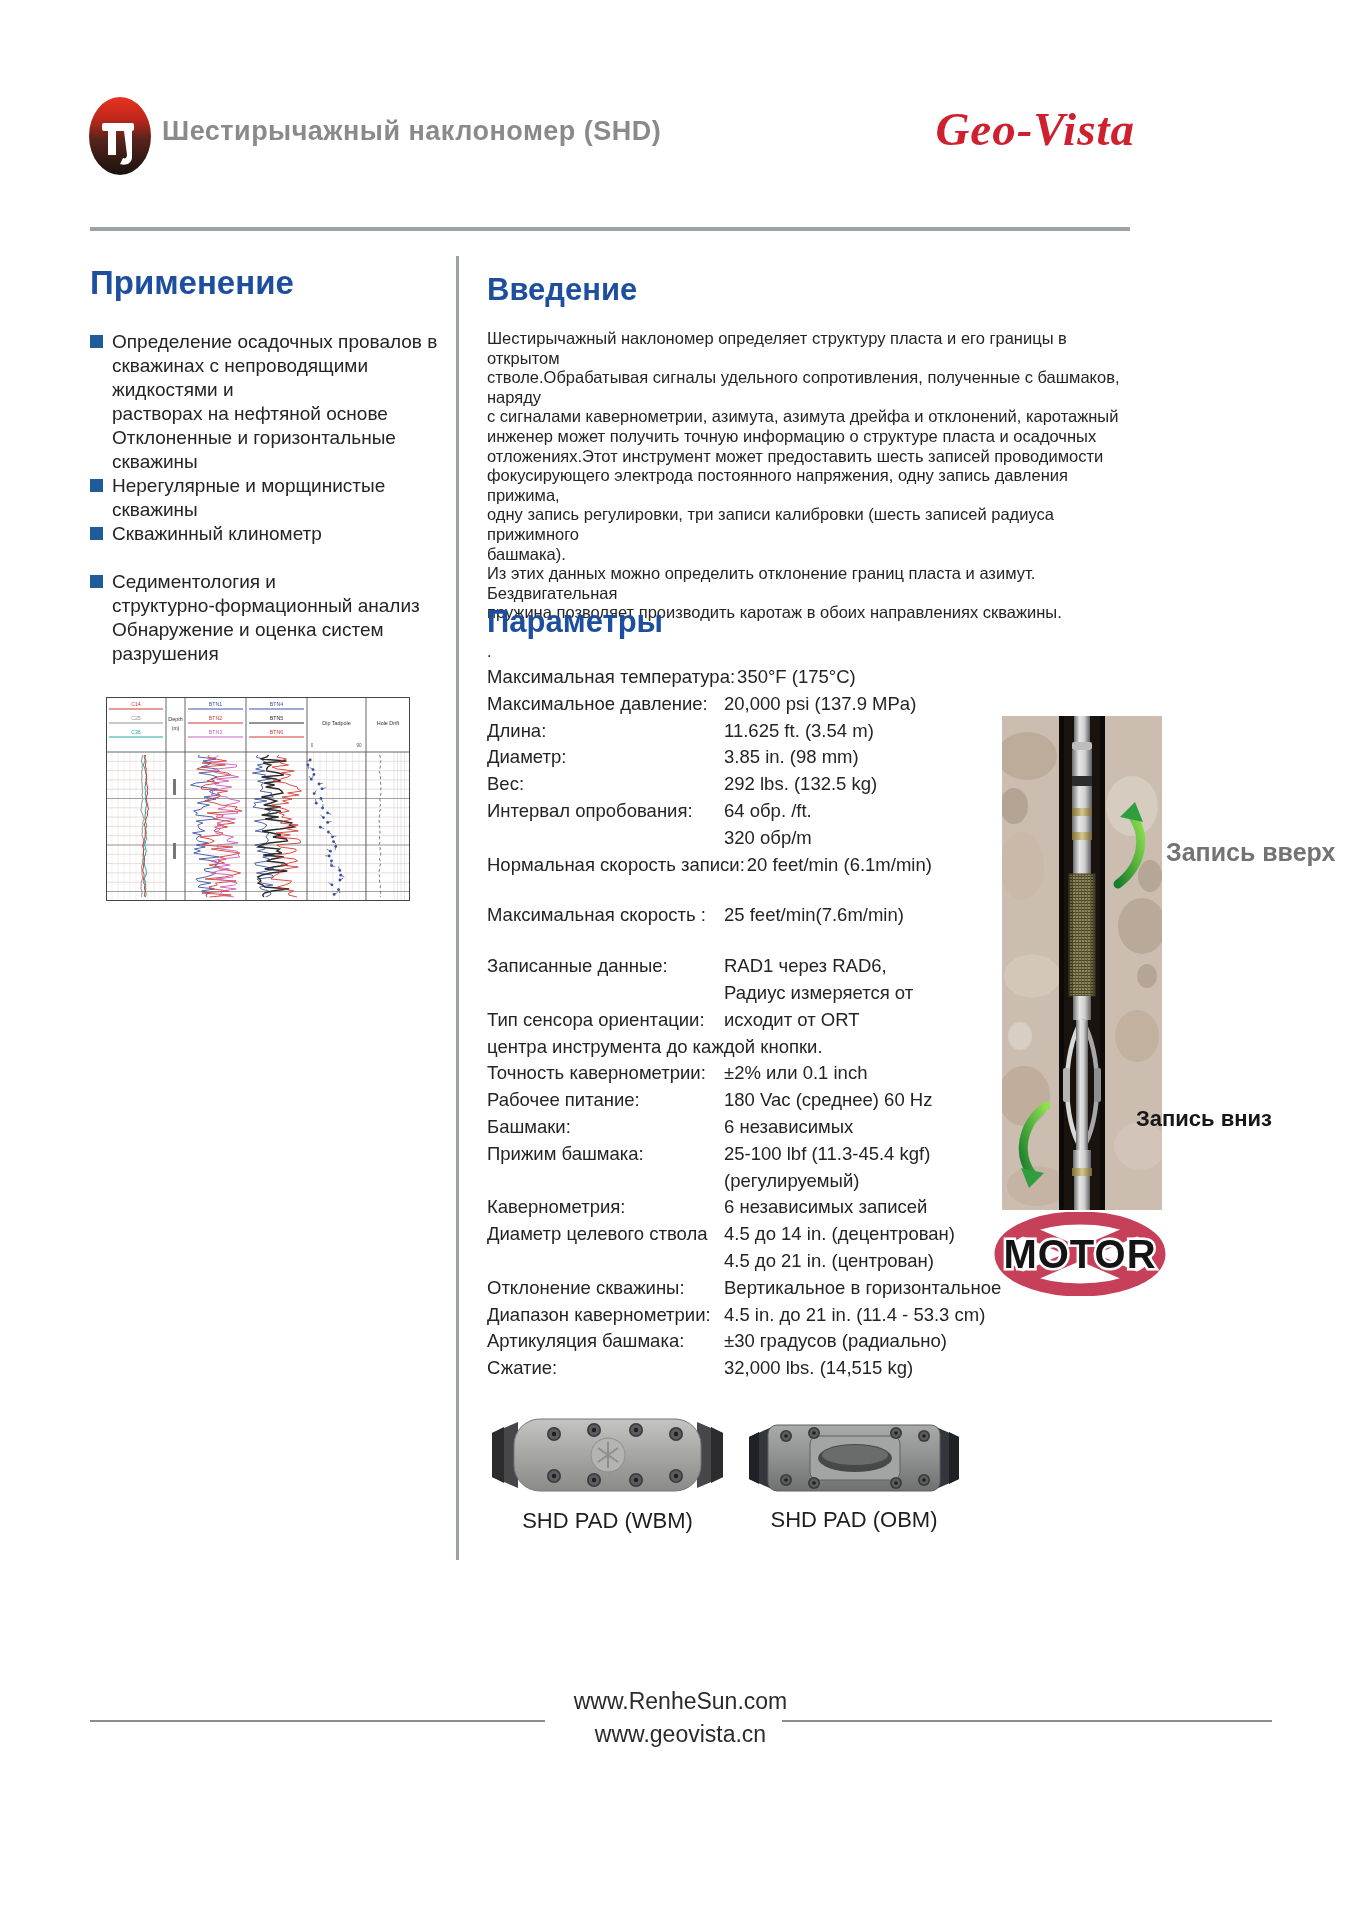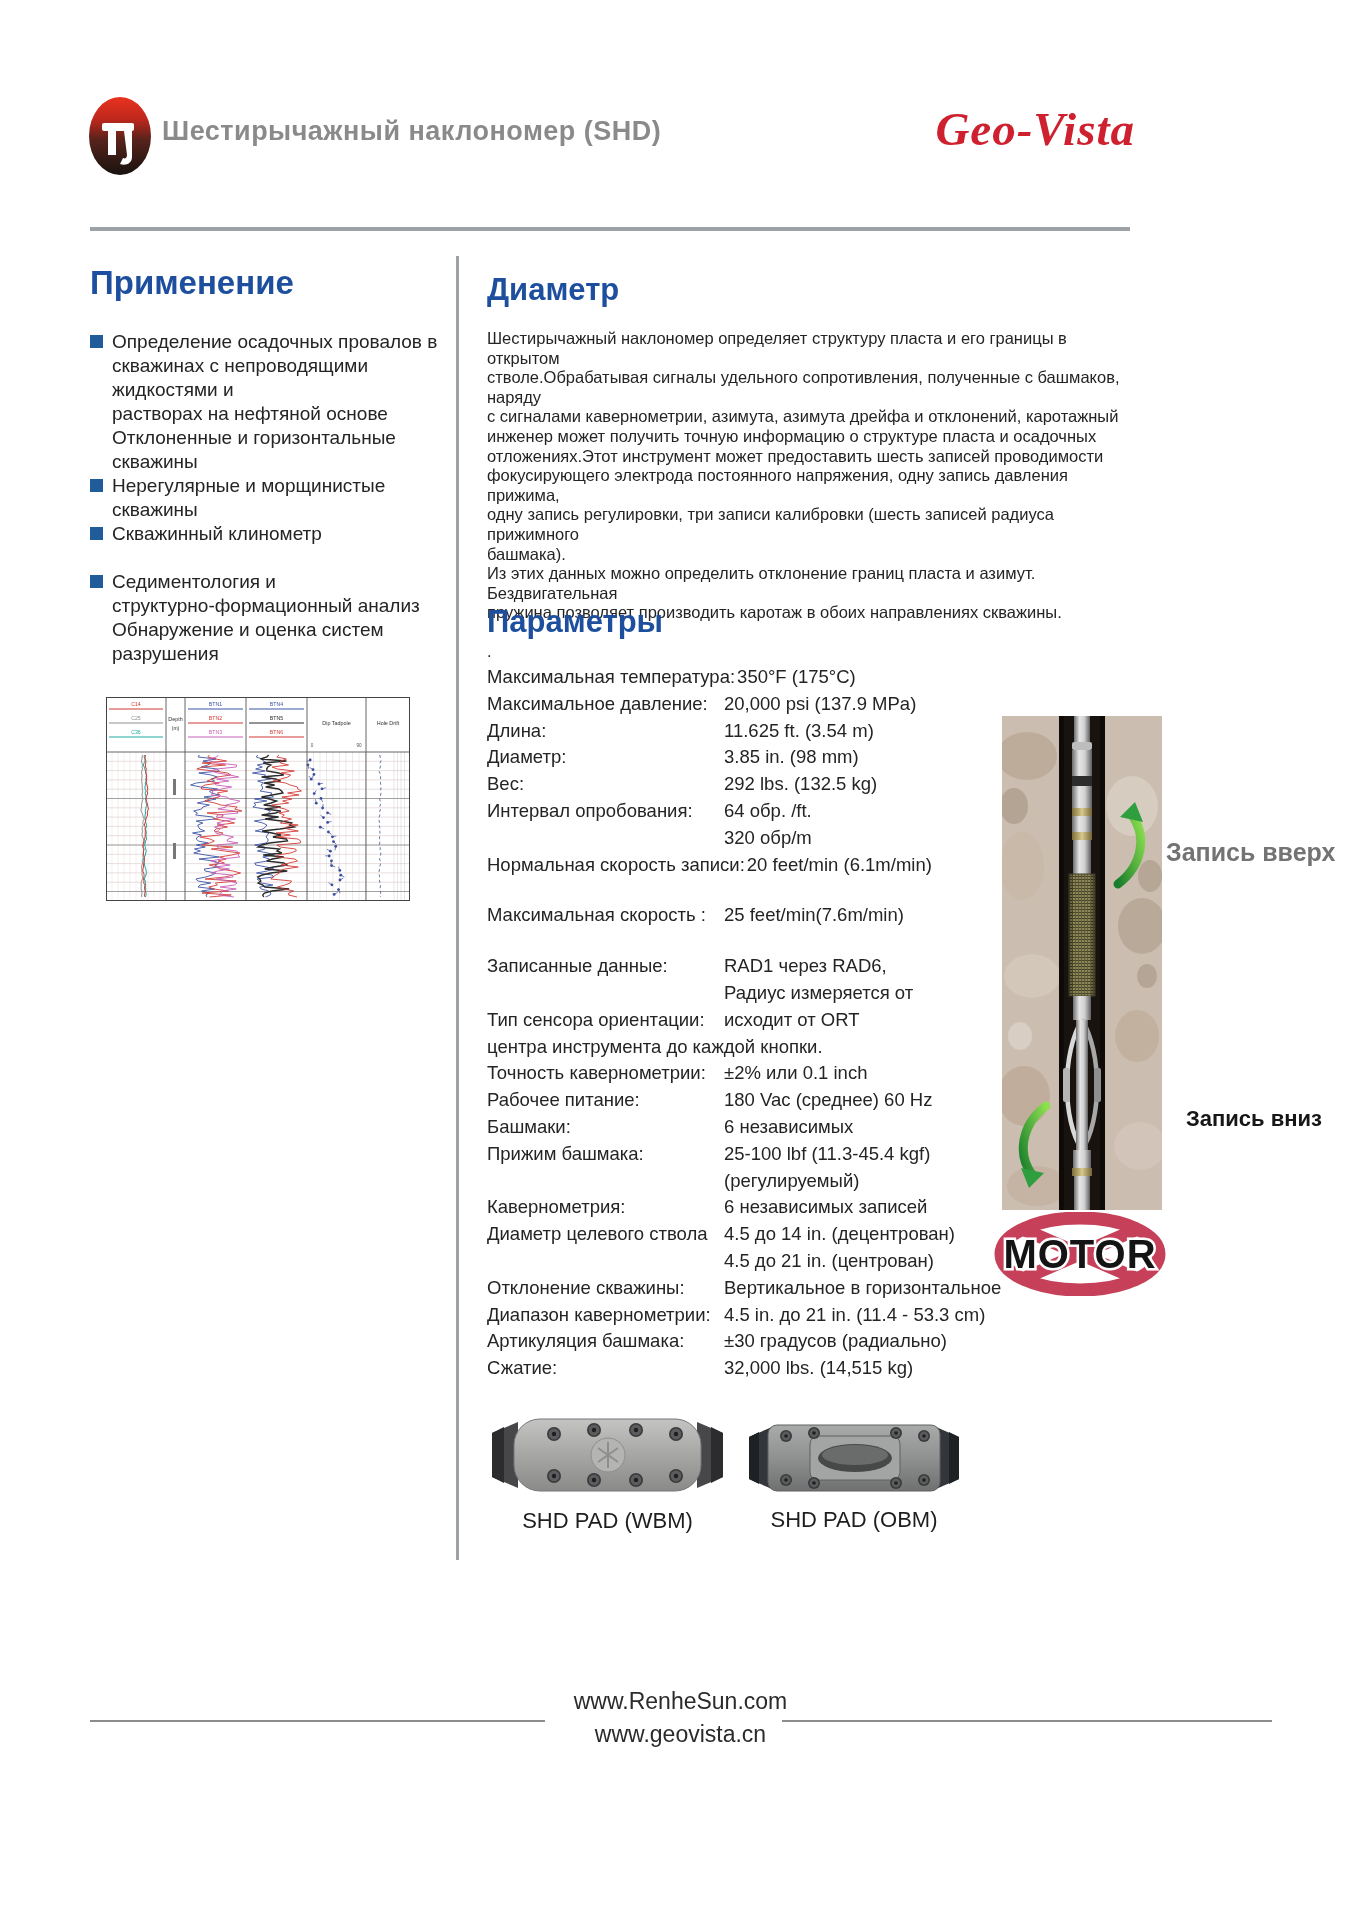--- a/index.html
+++ b/index.html
@@ -45,21 +45,21 @@
   .pad-fig { position:absolute; top:0; }
   .pad-fig.wbm { left:0; width:235px; }
   .pad-fig.obm { left:258px; width:212px; }
   .pad-fig.wbm svg { margin-top:2px; }
   .pad-fig.obm svg { margin-top:9px; }
   .pad-fig figcaption { text-align:center; font-size:22px; color:#1e1e1e; margin-top:10px; }
 
   
   .tool-fig { position:absolute; left:1002px; top:716px; width:160px; height:494px; }
   .lbl-up   { position:absolute; left:1166px; top:838px;  font-size:25px; font-weight:bold; color:#737373; }
-  .lbl-down { position:absolute; left:1186px; top:1106px; font-size:22px; font-weight:bold; color:#161616; }
+  .lbl-down { position:absolute; left:1136px; top:1106px; font-size:22px; font-weight:bold; color:#161616; }
   .motor { position:absolute; left:994px; top:1212px; width:172px; height:84px; }
 
   
   .f-rule-l { position:absolute; left:90px;  top:1720px; width:455px; height:2px; background:#8c8c8c; }
   .f-rule-r { position:absolute; left:782px; top:1720px; width:490px; height:2px; background:#8c8c8c; }
   .f1 { position:absolute; left:0; top:1688px; width:1361px; text-align:center; font-size:23px; color:#2b2b2b; }
   .f2 { position:absolute; left:0; top:1721px; width:1361px; text-align:center; font-size:23px; color:#2b2b2b; }
 </style>
 </head>
 <body>
@@ -308,21 +308,21 @@
       <line x1="60" y1="0" x2="60" y2="204" stroke="#555" stroke-width="0.9"></line>
       <line x1="79" y1="0" x2="79" y2="204" stroke="#555" stroke-width="0.9"></line>
       <line x1="140" y1="0" x2="140" y2="204" stroke="#555" stroke-width="0.9"></line>
       <line x1="201" y1="0" x2="201" y2="204" stroke="#555" stroke-width="0.9"></line>
       <line x1="260" y1="0" x2="260" y2="204" stroke="#555" stroke-width="0.9"></line>
       <line x1="0" y1="55" x2="304" y2="55" stroke="#555" stroke-width="0.9"></line>
       <rect x="0.5" y="0.5" width="303" height="203" fill="none" stroke="#444" stroke-width="1"></rect>
     </svg>
 
   <section class="sec-intro">
-    <h2 class="h-blue">Диаметр</h2>
+    <h2 class="h-blue">Введение</h2>
     <div class="intro">
         <p>Шестирычажный наклономер определяет структуру пласта и его границы в открытом<br>стволе.Обрабатывая сигналы удельного сопротивления, полученные с башмаков, наряду<br>с сигналами кавернометрии, азимута, азимута дрейфа и отклонений, каротажный<br>инженер может получить точную информацию о структуре пласта и осадочных<br>отложениях.Этот инструмент может предоставить шесть записей проводимости<br>фокусирующего электрода постоянного напряжения, одну запись давления прижима,<br>одну запись регулировки, три записи калибровки (шесть записей радиуса прижимного<br>башмака).</p>
         <p>Из этих данных можно определить отклонение границ пласта и азимут. Бездвигательная<br>пружина позволяет производить каротаж в обоих направлениях скважины.</p>
         <p class="gap">.</p>
       </div>
   </section>
 
   <h2 class="params-h h-blue">Параметры</h2>
   <div class="params-list">
       <div class="param-row">

